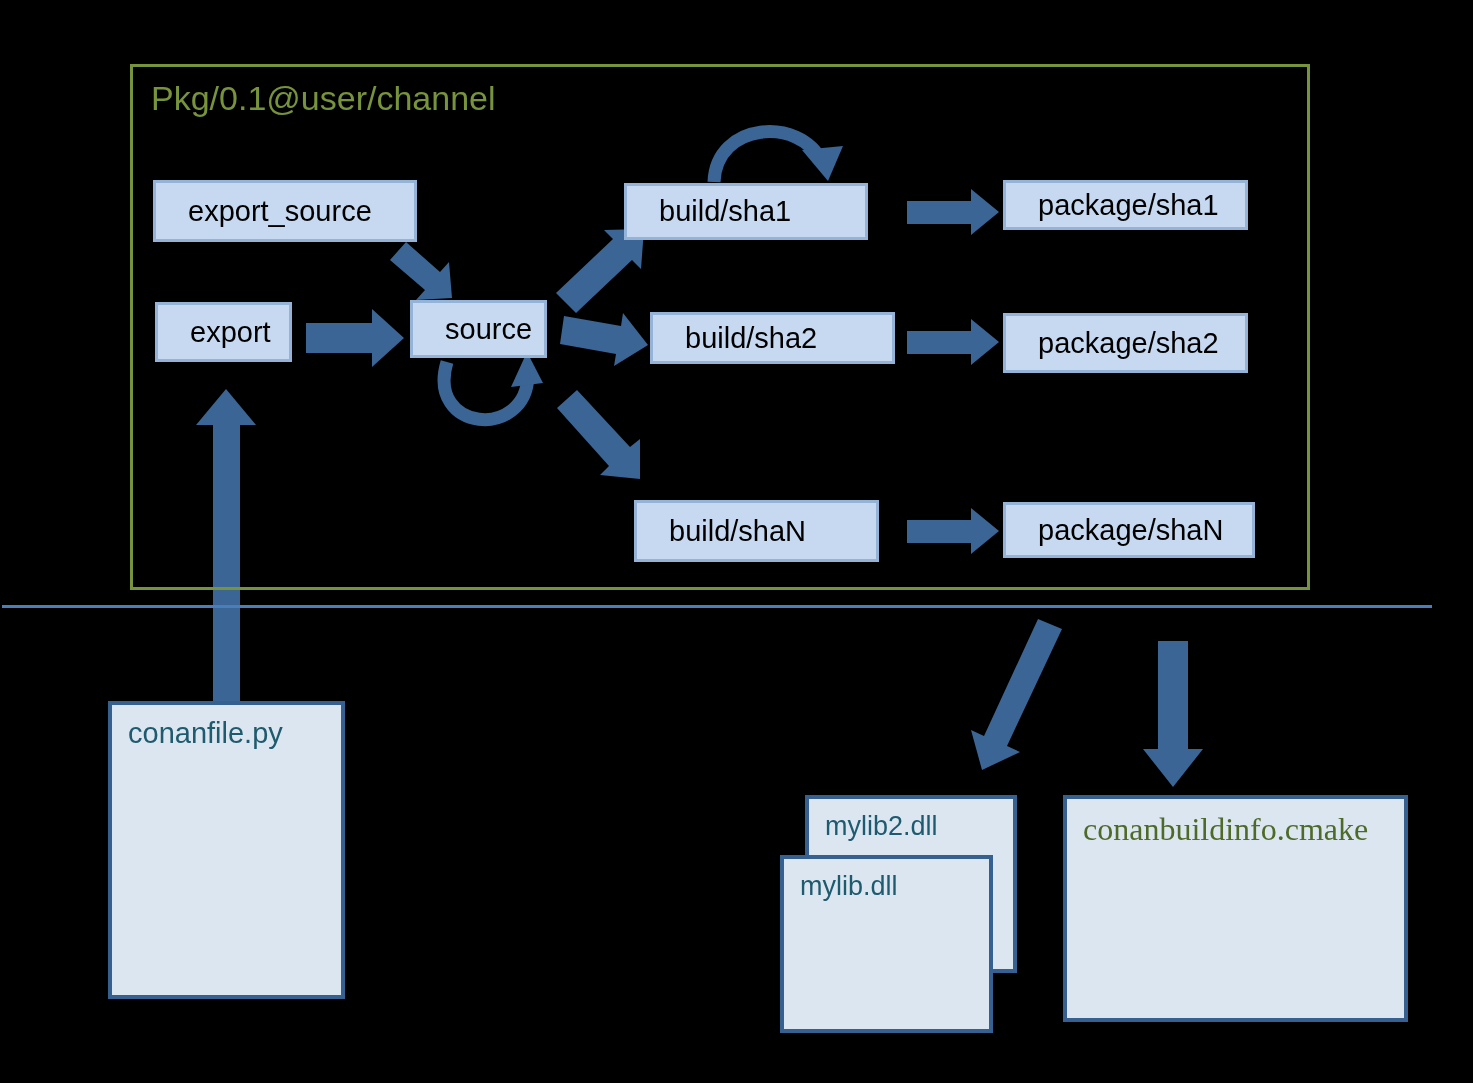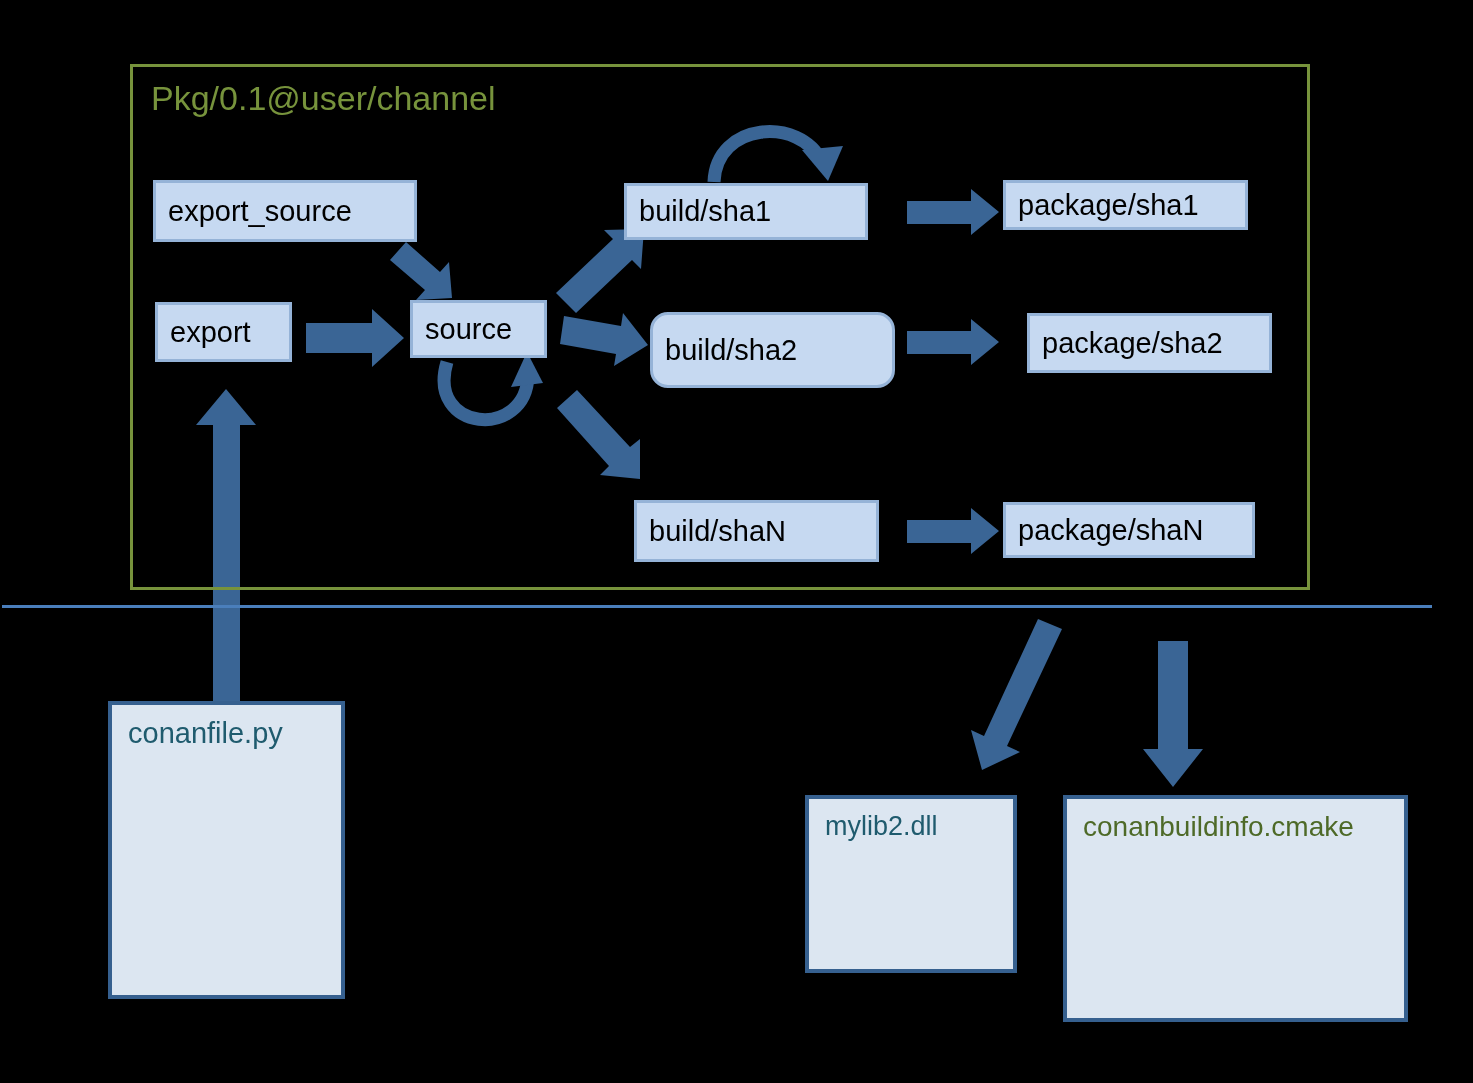--- a/index.html
+++ b/index.html
@@ -24,35 +24,35 @@
   #divider{
     position:absolute;left:2px;top:605px;width:1430px;height:3px;
     background:var(--c-divider_line);z-index:2;
   }
   .node{
     position:absolute;box-sizing:border-box;
     background:var(--c-node_fill);
     border:3px solid var(--c-node_border);
     color:var(--c-node_text);
     font-size:29px;display:flex;align-items:center;
-    padding-left:12px;z-index:3;white-space:nowrap;
+    padding-left:32px;z-index:3;white-space:nowrap;
   }
   .file{
     position:absolute;box-sizing:border-box;
     background:var(--c-file_fill);
     border:4px solid var(--c-file_border);
     z-index:4;
   }
   .file .file-label{
     position:absolute;left:16px;top:12px;
     color:var(--c-file_text);font-size:29px;white-space:nowrap;
   }
   #file-mylib{z-index:5;}
   #file-mylib2 .file-label,#file-mylib .file-label{font-size:27px;}
-  #file-conanbuildinfo .file-label{color:var(--c-cmake_text);font-size:28px;}
+  #file-conanbuildinfo .file-label{color:var(--c-cmake_text);font-size:32px;font-family:Liberation Serif, serif;}
 </style>
 </head>
 <body>
 
 <div id="stage">
 
   <svg id="arrow-layer" viewBox="0 0 1473 1083" xmlns="http://www.w3.org/2000/svg">
       <polygon points="390,260 425,290 416,300 452,298 449,262 440,272 406,242"></polygon>
       <polygon points="306,353 372,353 372,367 404,338 372,309 372,323 306,323"></polygon>
       <polygon points="576,313 632,260 641,269 644,229 604,230 613,239 556,293"></polygon>
@@ -73,32 +73,35 @@
   <div id="pkg-box">
     <div id="pkg-title">Pkg/0.1@user/channel</div>
   </div>
 
   <div id="divider"></div>
 
   <div class="node" style="left:153px;top:180px;width:264px;height:62px;">export_source</div>
   <div class="node" style="left:155px;top:302px;width:137px;height:60px;">export</div>
   <div class="node" style="left:410px;top:300px;width:137px;height:58px;">source</div>
   <div class="node" style="left:624px;top:183px;width:244px;height:57px;">build/sha1</div>
-  <div class="node" style="left:650px;top:312px;width:245px;height:76px;border-radius:18px;">build/sha2</div>
+  <div class="node" style="left:650px;top:312px;width:245px;height:52px;">build/sha2</div>
   <div class="node" style="left:634px;top:500px;width:245px;height:62px;">build/shaN</div>
   <div class="node" style="left:1003px;top:180px;width:245px;height:50px;">package/sha1</div>
-  <div class="node" style="left:1003px;top:313px;width:245px;height:60px;margin-left:24px;">package/sha2</div>
+  <div class="node" style="left:1003px;top:313px;width:245px;height:60px;">package/sha2</div>
   <div class="node" style="left:1003px;top:502px;width:252px;height:56px;">package/shaN</div>
 
   <div class="file" id="file-conanfile" style="left:108px;top:701px;width:237px;height:298px;">
     <div class="file-label">conanfile.py</div>
   </div>
 
   <div class="file" id="file-mylib2" style="left:805px;top:795px;width:212px;height:178px;">
     <div class="file-label">mylib2.dll</div>
   </div>
 
+  <div class="file" id="file-mylib" style="left:780px;top:855px;width:213px;height:178px;">
+    <div class="file-label">mylib.dll</div>
+  </div>
 
   <div class="file" id="file-conanbuildinfo" style="left:1063px;top:795px;width:345px;height:227px;">
     <div class="file-label">conanbuildinfo.cmake</div>
   </div>
 
 </div>
 
 </body></html>

